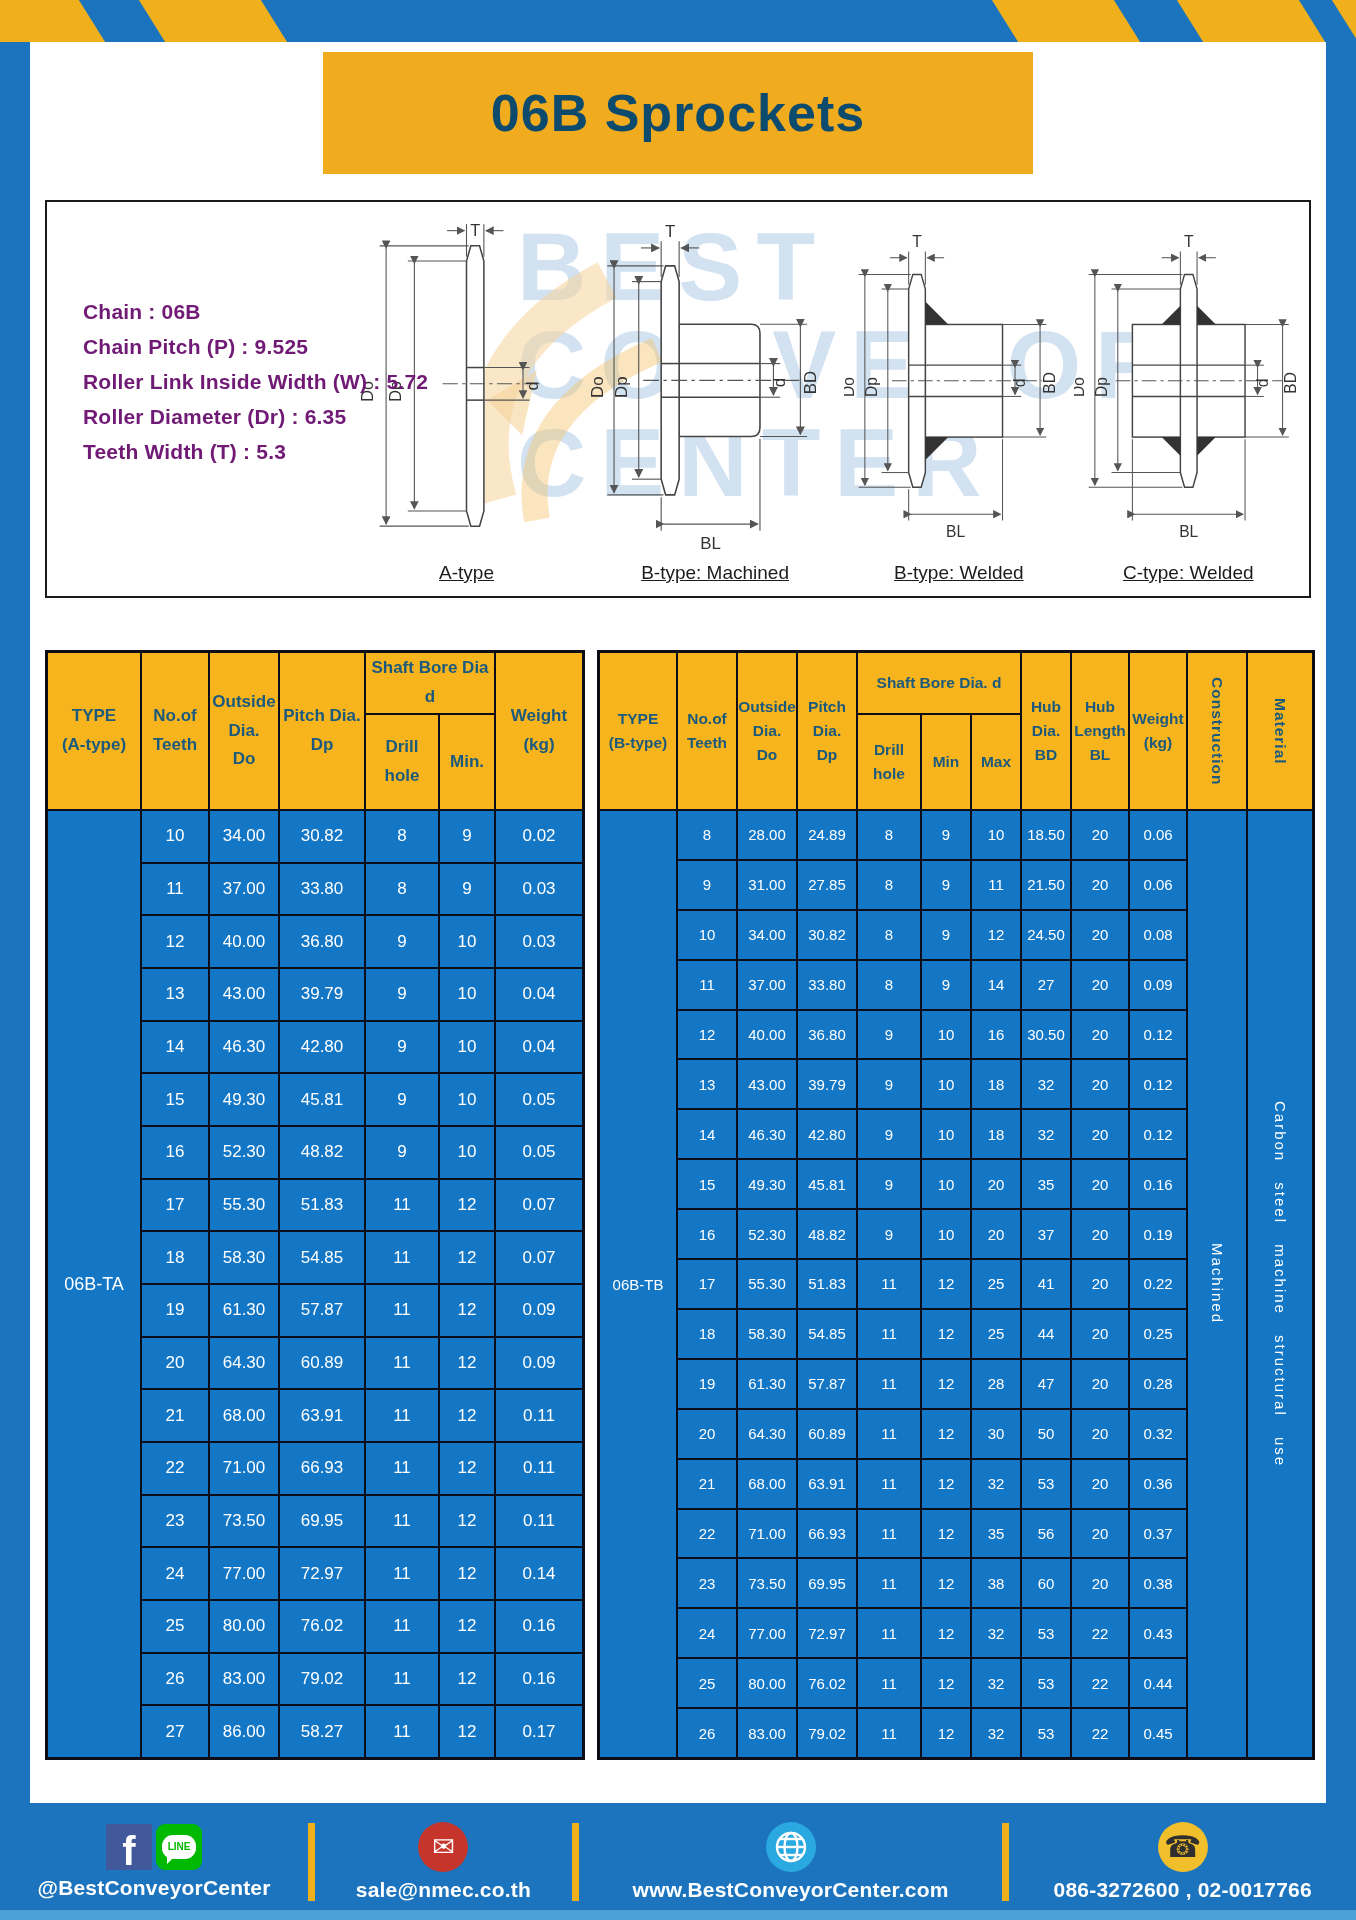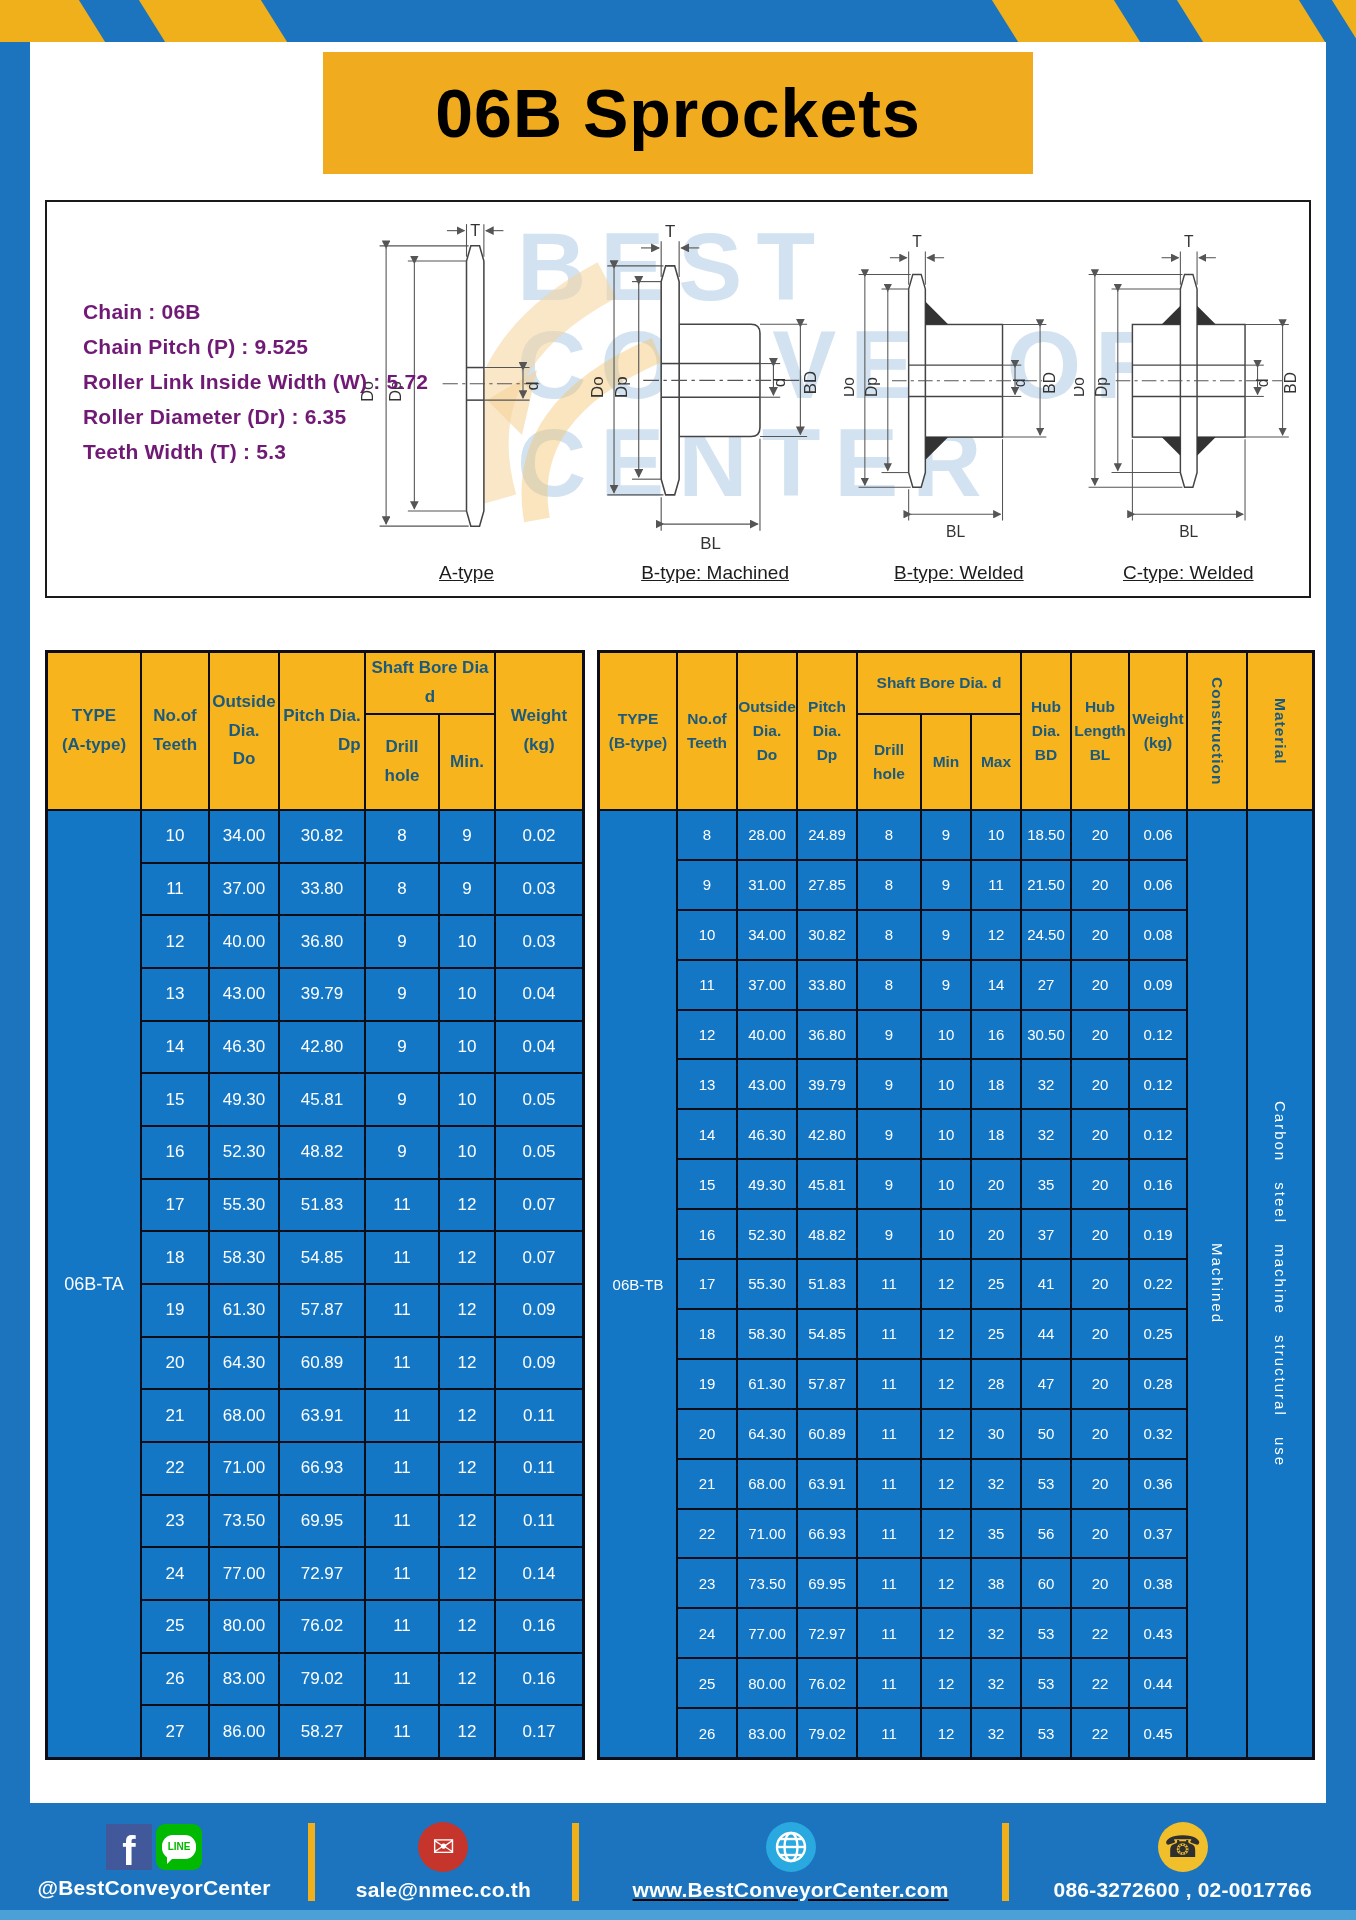--- a/index.html
+++ b/index.html
@@ -8,21 +8,21 @@
 
   
   .top-bar{position:absolute;top:0;left:0;right:0;height:42px;background:#1b74bd;overflow:hidden;z-index:5;}
   .stripe{position:absolute;top:-6px;bottom:-6px;width:122px;background:#f0b01c;transform:skewX(32deg);}
 
   
   .content{position:absolute;left:30px;right:30px;top:42px;bottom:117px;background:#ffffff;overflow:hidden;}
 
   .title-box{width:710px;height:122px;margin:10px auto 0;background:#f0ac1e;
     display:flex;align-items:center;justify-content:center;}
-  .title-box h1{margin:0;font-size:68px;font-weight:800;color:#000000;letter-spacing:1px;}
+  .title-box h1{margin:0;font-size:52px;font-weight:800;color:#0c4a6e;letter-spacing:1px;}
 
   
   .panel{position:relative;height:394px;margin:26px 15px 0;border:2px solid #1a1a1a;background:#fff;overflow:hidden;}
   .watermark{position:absolute;left:470px;top:16px;z-index:0;line-height:1.02;
     font-weight:800;font-size:96px;color:rgba(118,168,214,0.33);letter-spacing:14px;pointer-events:none;}
   .logo-wm{position:absolute;left:380px;top:18px;z-index:0;pointer-events:none;}
   .specs{position:absolute;left:36px;top:98px;z-index:2;}
   .specs div{font-size:21px;font-weight:bold;color:#701a75;margin-bottom:11px;letter-spacing:.2px;}
   .drawings{position:absolute;left:300px;right:6px;top:10px;bottom:4px;display:flex;z-index:1;}
   .drawing{display:flex;flex-direction:column;align-items:center;}
@@ -41,41 +41,41 @@
   .h{background:#f7b41c;color:#1c5a7d;font-weight:bold;font-size:17px;white-space:pre-line;line-height:1.7;}
   .tbl-b .h{font-size:15.5px;line-height:1.55;}
   .c{background:#1377c6;color:#ffffff;font-size:17px;}
   .tbl-b .c{font-size:15px;}
   .vtext{writing-mode:vertical-rl;text-orientation:mixed;white-space:normal;line-height:1;}
   .h.vtext{letter-spacing:1px;}
   .c.vtext{letter-spacing:2px;}
   .mat{word-spacing:14px;letter-spacing:3px;}
   
   .a-htype{grid-column:1;grid-row:1/3;} .a-hteeth{grid-column:2;grid-row:1/3;}
-  .a-hout{grid-column:3;grid-row:1/3;}  .a-hpitch{grid-column:4;grid-row:1/3;text-align:right;}
+  .a-hout{grid-column:3;grid-row:1/3;}  .a-hpitch{grid-column:4;grid-row:1/3;}
   .a-hshaft{grid-column:5/7;grid-row:1;}.a-hdrill{grid-column:5;grid-row:2;}
   .a-hmin{grid-column:6;grid-row:2;}    .a-hweight{grid-column:7;grid-row:1/3;}
   .a-type-cell{grid-column:1;grid-row:3/21;font-size:18px;}
   
   .b-htype{grid-column:1;grid-row:1/3;} .b-hteeth{grid-column:2;grid-row:1/3;}
   .b-hout{grid-column:3;grid-row:1/3;}  .b-hpitch{grid-column:4;grid-row:1/3;}
   .b-hshaft{grid-column:5/8;grid-row:1;}.b-hdrill{grid-column:5;grid-row:2;}
   .b-hmin{grid-column:6;grid-row:2;}    .b-hmax{grid-column:7;grid-row:2;}
   .b-hhubd{grid-column:8;grid-row:1/3;} .b-hhubl{grid-column:9;grid-row:1/3;}
   .b-hweight{grid-column:10;grid-row:1/3;}
   .b-hconstr{grid-column:11;grid-row:1/3;}.b-hmat{grid-column:12;grid-row:1/3;}
   .b-type-cell{grid-column:1;grid-row:3/22;font-size:17px;}
   .b-constr-cell{grid-column:11;grid-row:3/22;font-size:15px;}
   .b-mat-cell{grid-column:12;grid-row:3/22;font-size:15px;}
 
   
   .footer{position:absolute;left:0;right:0;bottom:0;height:117px;background:#1b74bd;
     display:flex;align-items:center;z-index:5;}
   .f-sec{display:flex;flex-direction:column;align-items:center;justify-content:center;gap:6px;height:100%;}
-  .f-s1{flex:24;} .f-s2{flex:20;} .f-s3{flex:33;text-decoration:underline;} .f-s4{flex:27;}
+  .f-s1{flex:24;} .f-s2{flex:20;} .f-s3{flex:33;} .f-s4{flex:27;}
   .f-div{width:7px;height:78px;background:#f0b01c;align-self:center;}
   .f-text{color:#fff;font-weight:bold;font-size:21px;letter-spacing:.2px;}
   .f-icons{display:flex;gap:4px;align-items:center;}
   .fb-icon{width:46px;height:46px;background:#41599b;color:#fff;font-weight:bold;font-size:40px;
     display:flex;align-items:flex-end;justify-content:center;line-height:.95;overflow:hidden;}
   .line-icon{width:46px;height:46px;background:#00b900;border-radius:9px;position:relative;
     display:flex;align-items:center;justify-content:center;}
   .line-bubble{width:34px;height:24px;background:#fff;border-radius:11px;display:flex;align-items:center;
     justify-content:center;font-size:10px;font-weight:bold;color:#00b900;position:relative;}
   .line-bubble:after{content:"";position:absolute;left:5px;bottom:-5px;border:5px solid transparent;

